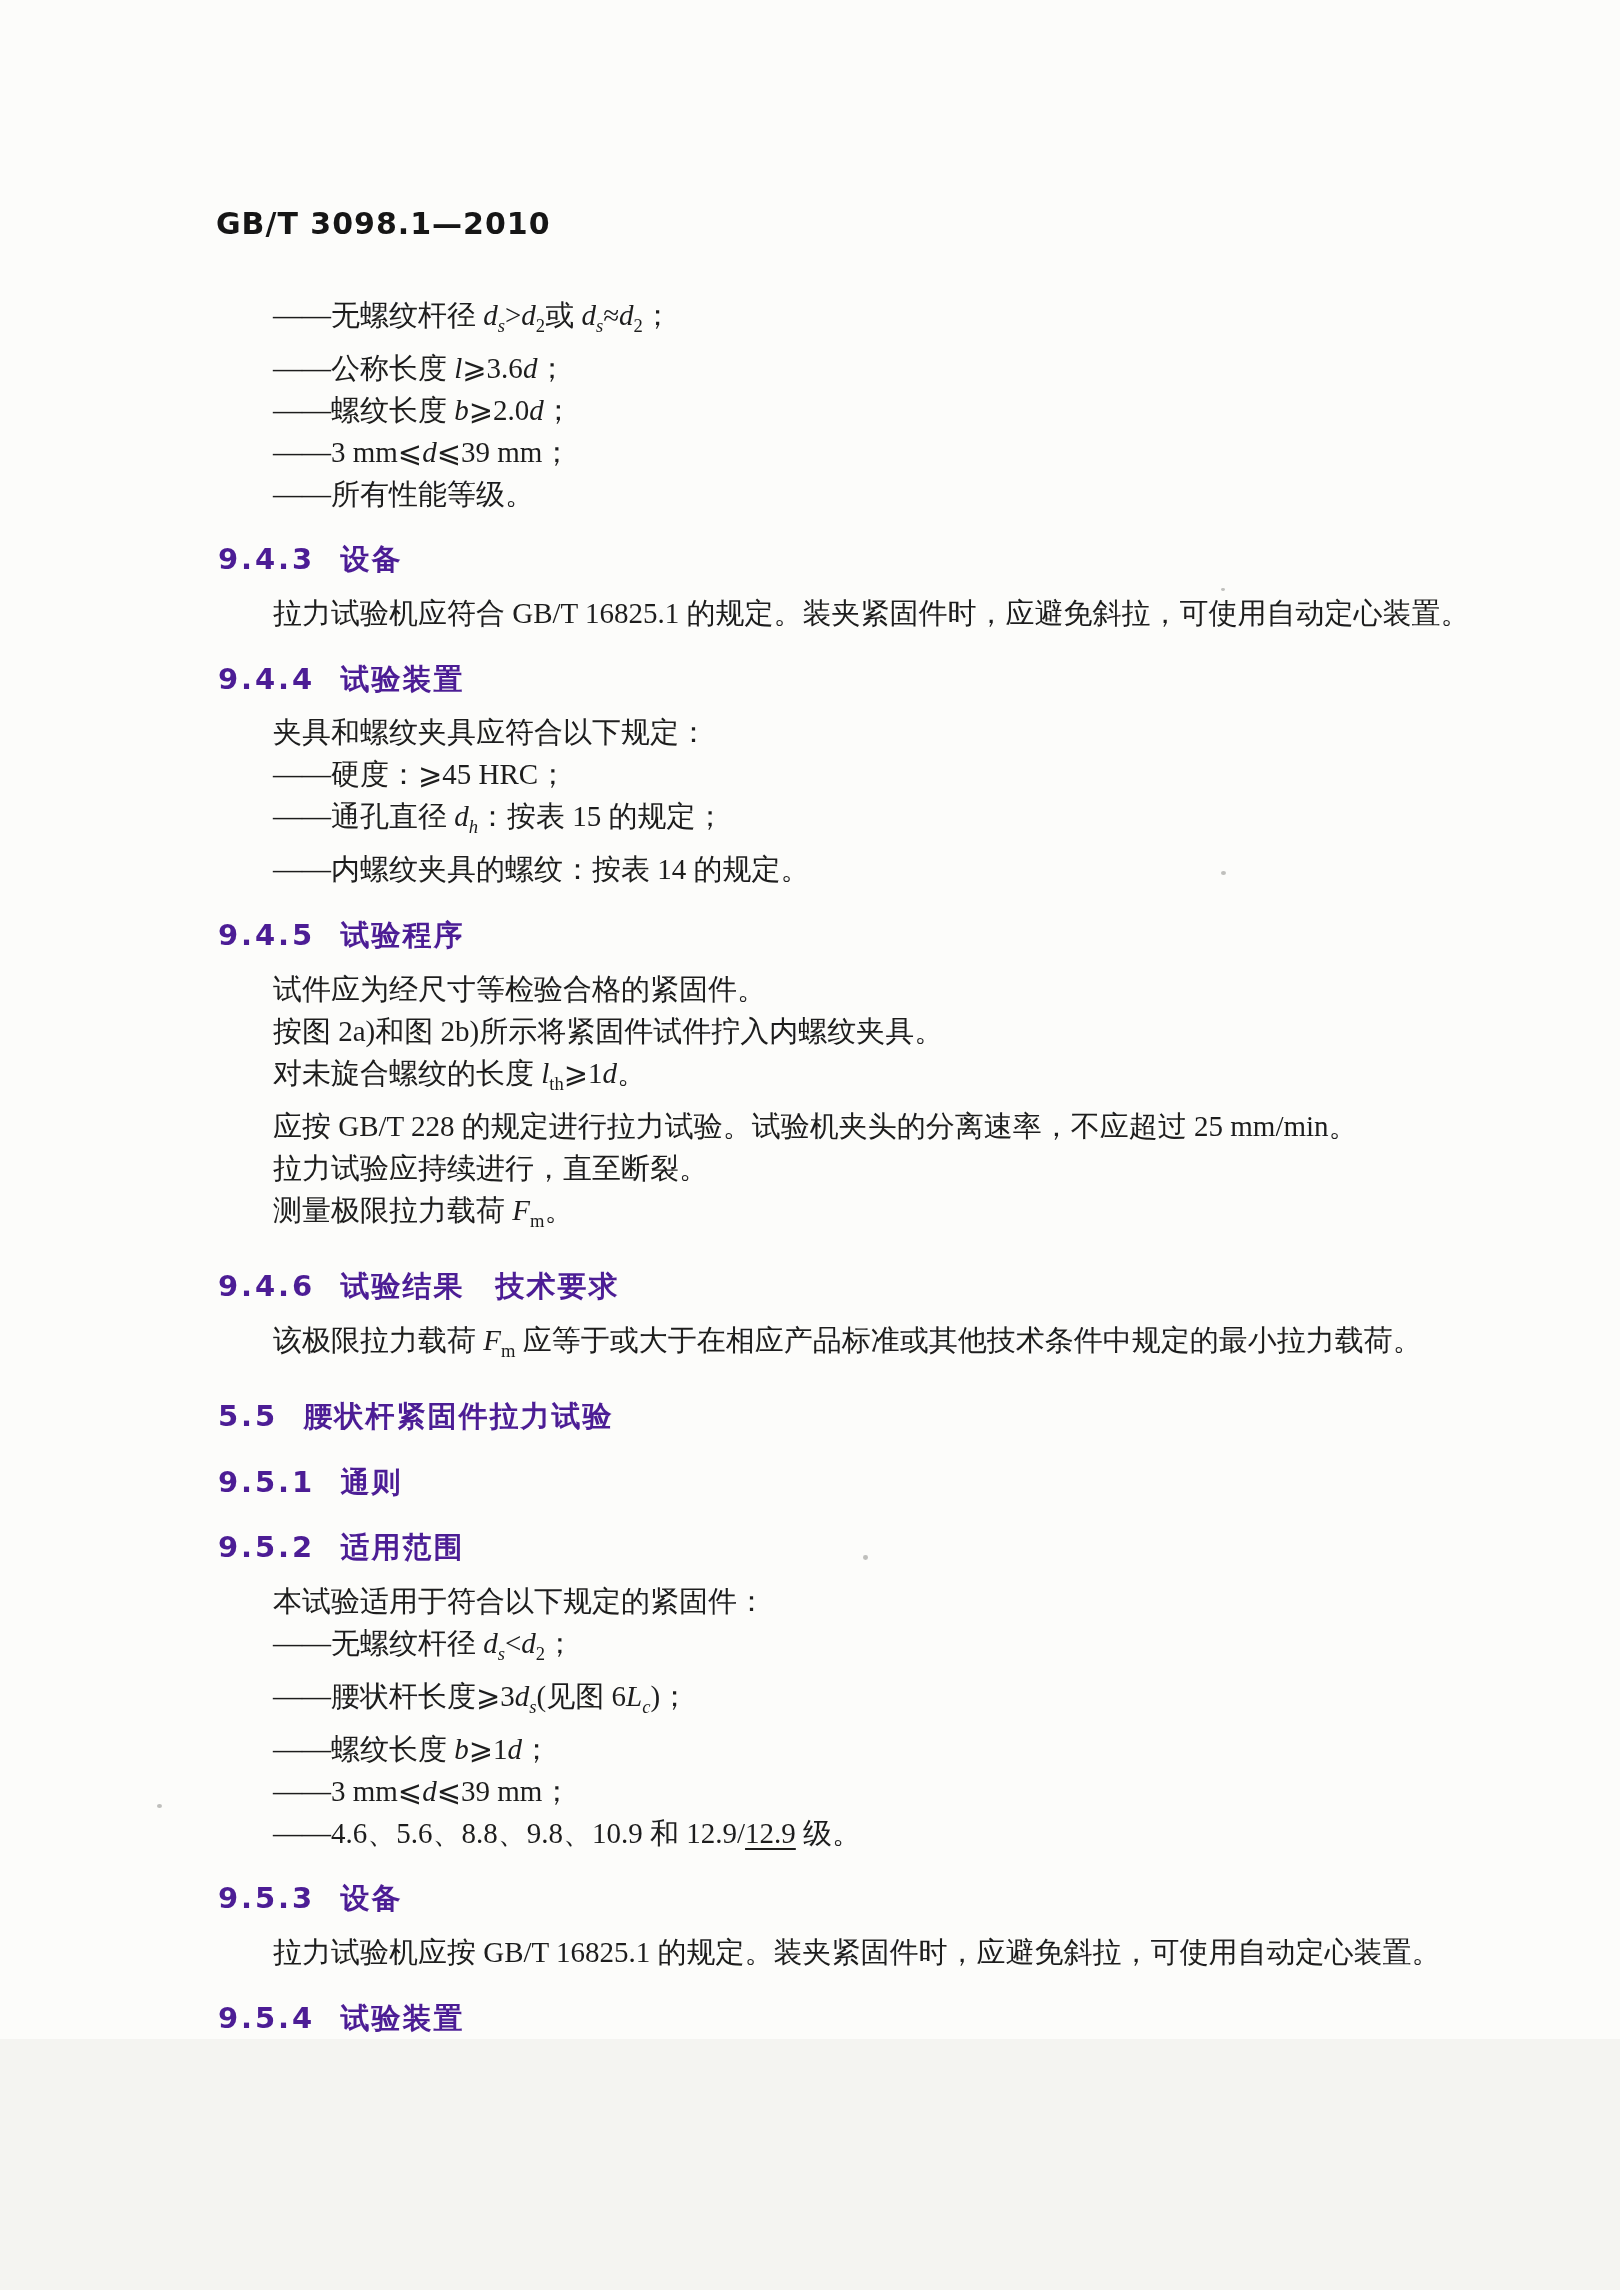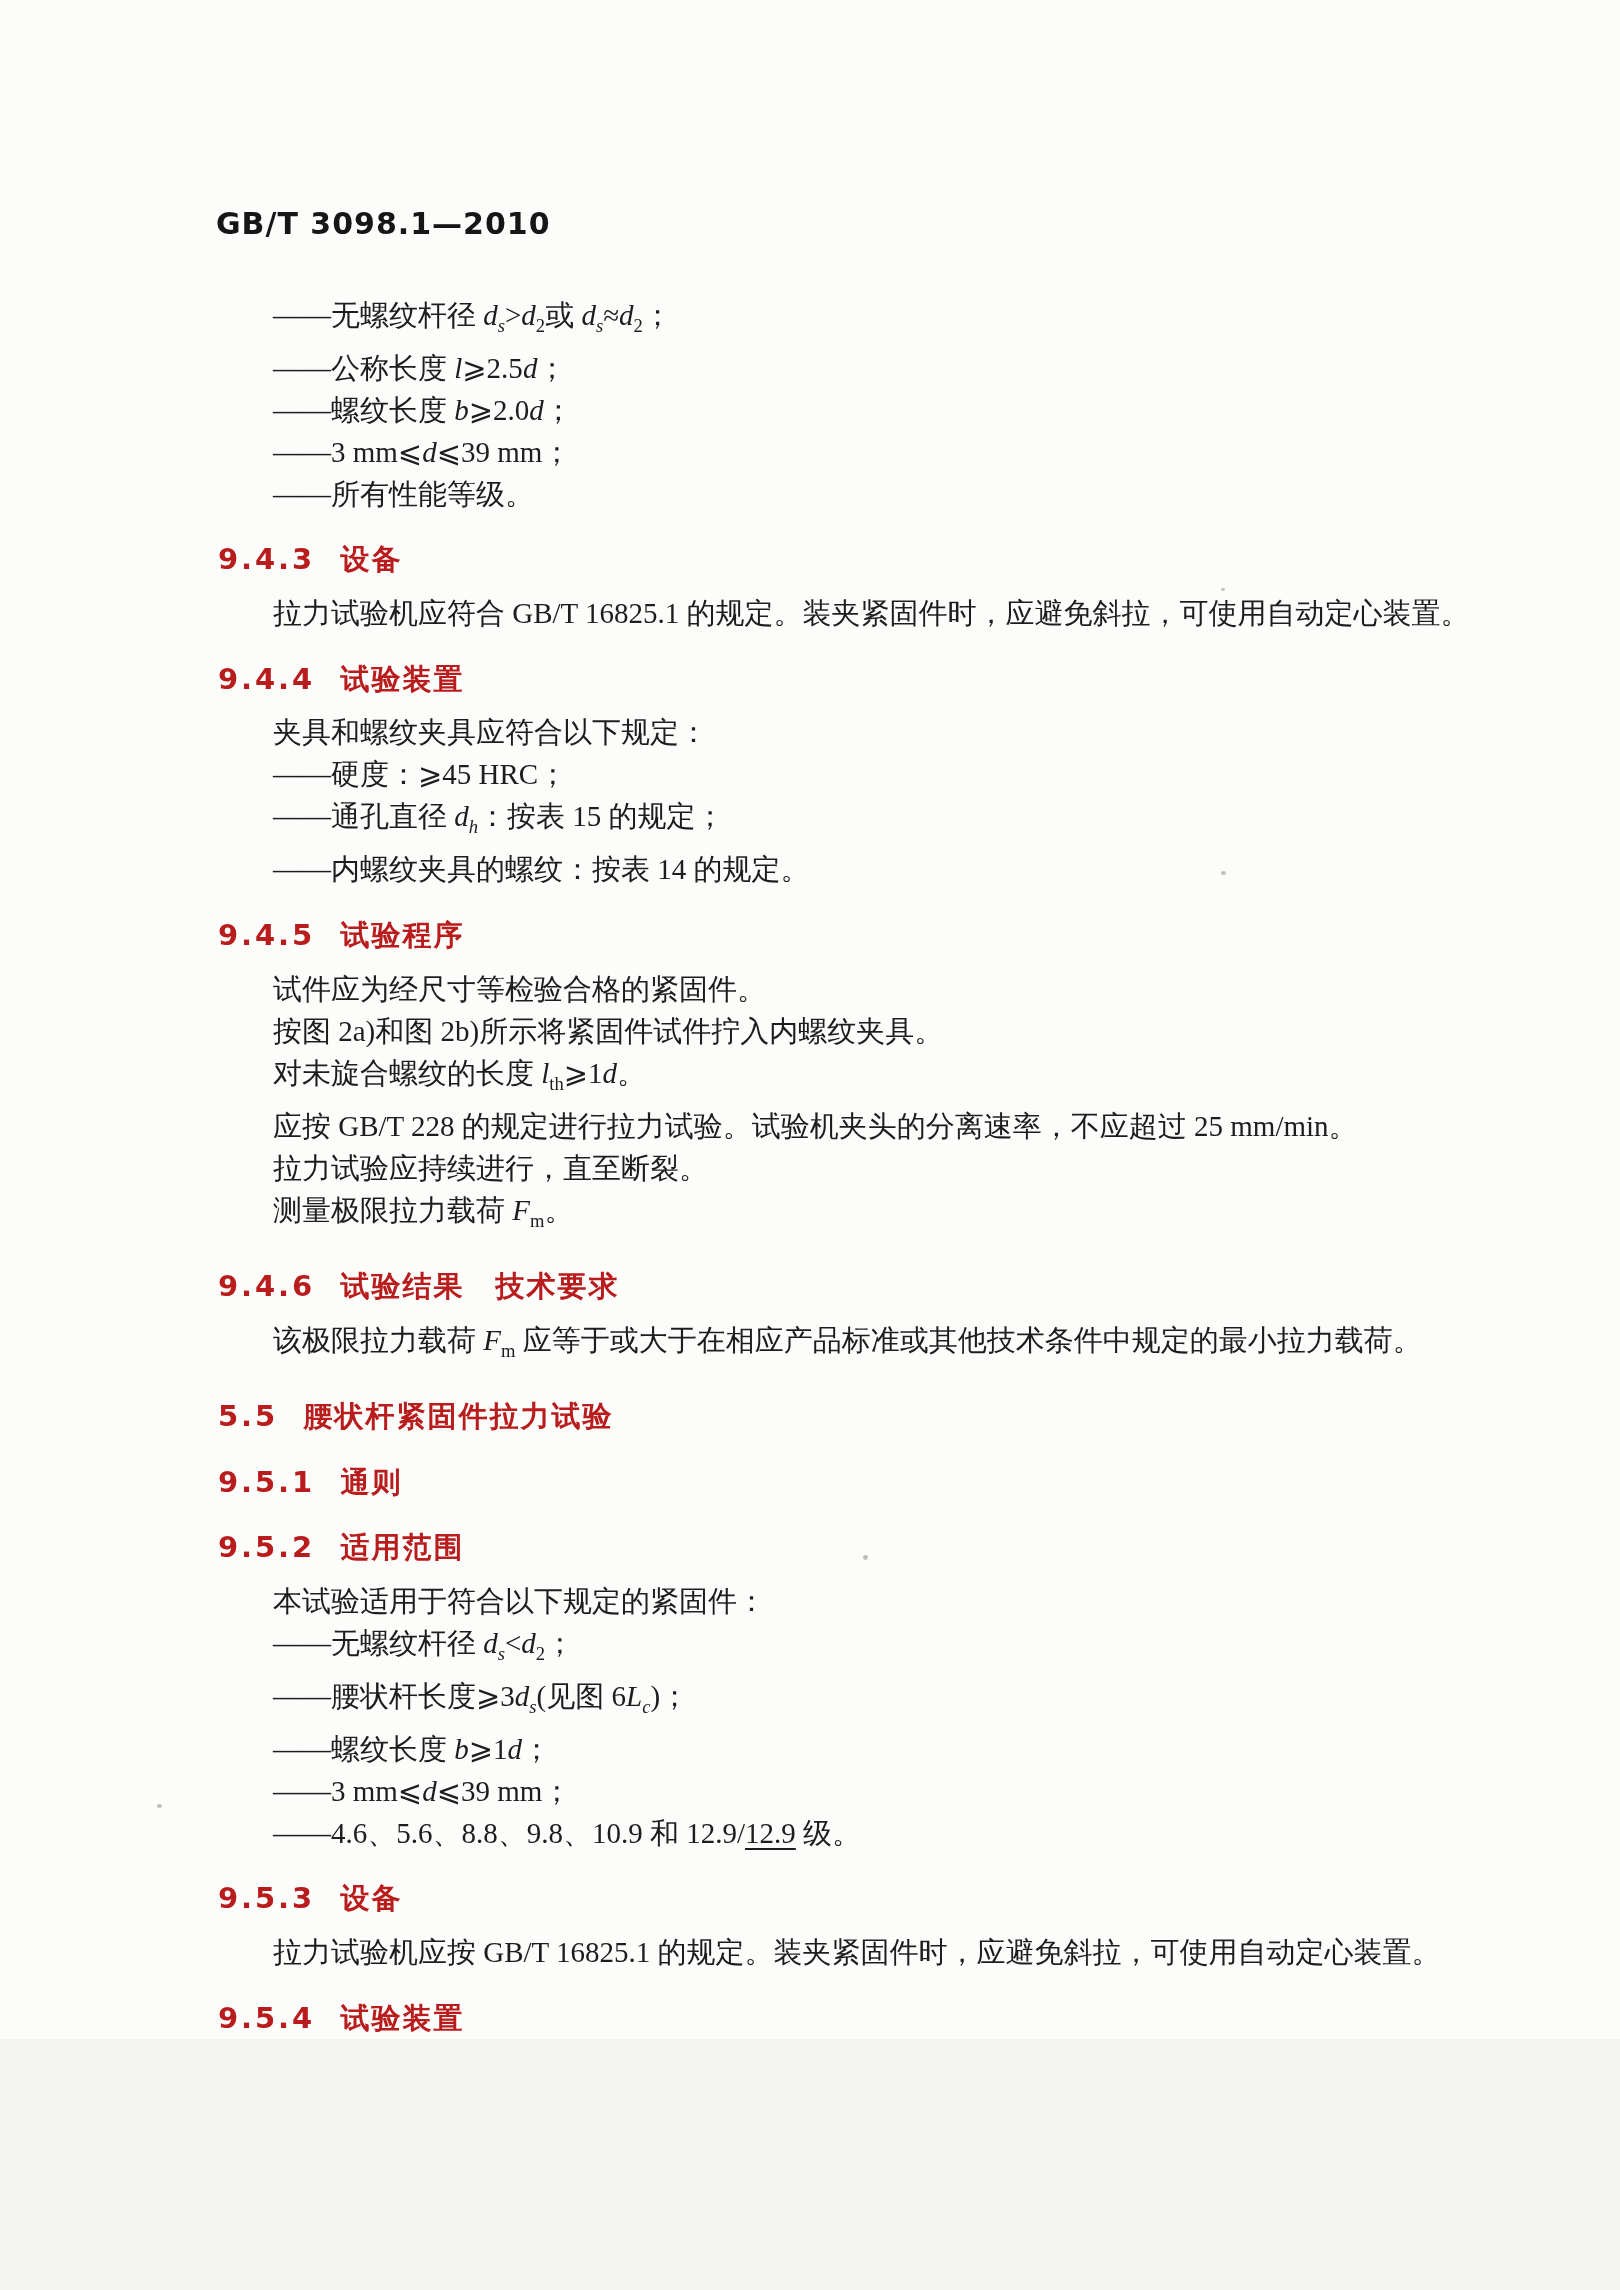--- a/index.html
+++ b/index.html
@@ -15,41 +15,41 @@
     position:absolute; left:216px; top:206px;
     font-family:"DejaVu Sans","Liberation Sans",sans-serif;
     font-weight:bold; font-size:30px; letter-spacing:1px; color:#161616;
   }
   .content { position:absolute; left:218px; top:294px; width:1196px; }
   .line { line-height:42px; min-height:42px; white-space:nowrap; }
   .indent { padding-left:55px; }
   .heading {
     margin-top:23.5px; margin-bottom:11.8px; line-height:42px; white-space:nowrap;
     font-family:"DejaVu Sans","Liberation Sans",sans-serif;
-    font-weight:bold; font-size:29px; color:#b91c1c;
+    font-weight:bold; font-size:29px; color:#4c1d95;
   }
   .hnum { letter-spacing:2.9px; }
   .htitle { margin-left:25.5px; letter-spacing:2px; }
   .sub { font-size:18.6px; vertical-align:-6.9px; }
   .it { font-style:italic; }
   .ul { text-decoration:underline; text-underline-offset:4.9px; }
   .pagenum { position:absolute; left:265px; top:2064px; font-size:28px; line-height:35px; }
   .speck { position:absolute; border-radius:50%; background:#8d8d88; opacity:.55; }
 </style>
 </head>
 <body>
 
 <div class="page">
 
   <div class="doc-header">GB/T 3098.1—2010</div>
 
   <div class="content">
 
     <div class="line indent"><span>——无螺纹杆径 </span><span class="it">d</span><span class="it sub">s</span><span>&gt;</span><span class="it">d</span><span class="sub">2</span><span>或 </span><span class="it">d</span><span class="it sub">s</span><span>≈</span><span class="it">d</span><span class="sub">2</span><span>；</span></div>
-    <div class="line indent"><span>——公称长度 </span><span class="it">l</span><span>⩾2.5</span><span class="it">d</span><span>；</span></div>
+    <div class="line indent"><span>——公称长度 </span><span class="it">l</span><span>⩾3.6</span><span class="it">d</span><span>；</span></div>
     <div class="line indent"><span>——螺纹长度 </span><span class="it">b</span><span>⩾2.0</span><span class="it">d</span><span>；</span></div>
     <div class="line indent"><span>——3 mm⩽</span><span class="it">d</span><span>⩽39 mm；</span></div>
     <div class="line indent"><span>——所有性能等级。</span></div>
 
     <div class="heading">
       <span class="hnum">9.4.3</span><span class="htitle">设备</span>
     </div>
     <div class="line indent"><span>拉力试验机应符合 GB/T 16825.1 的规定。装夹紧固件时，应避免斜拉，可使用自动定心装置。</span></div>
 
     <div class="heading">

